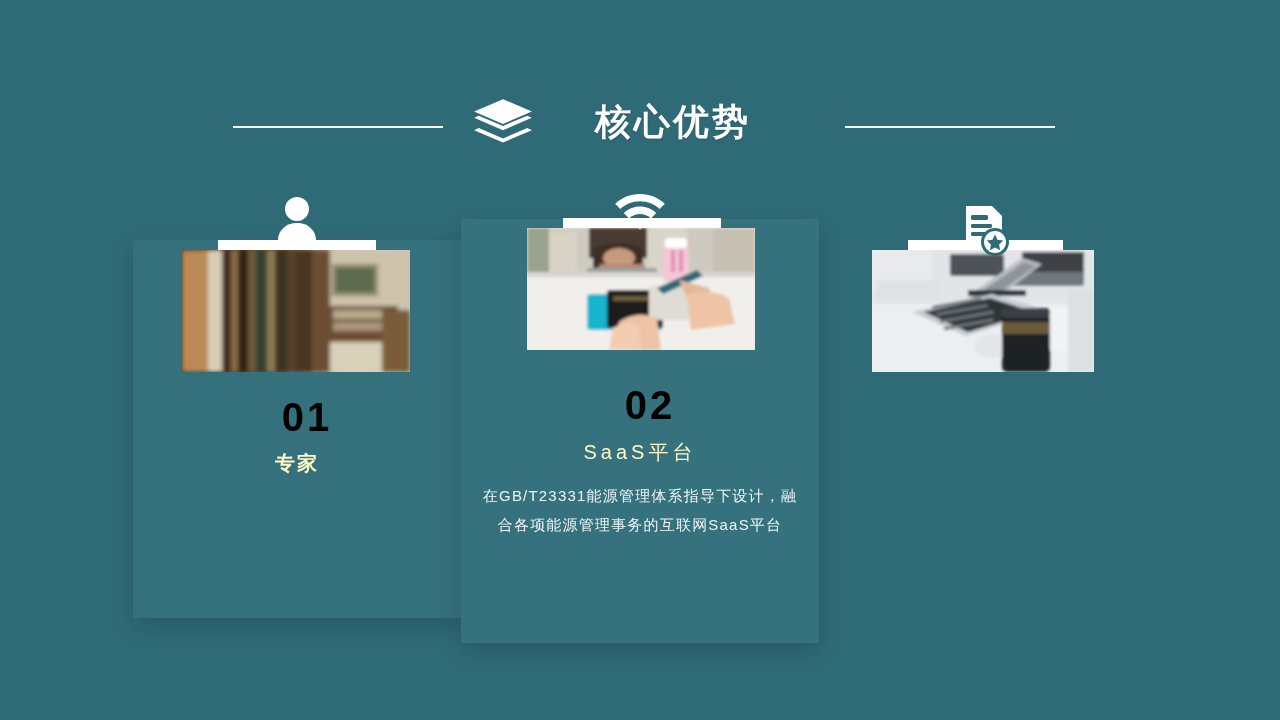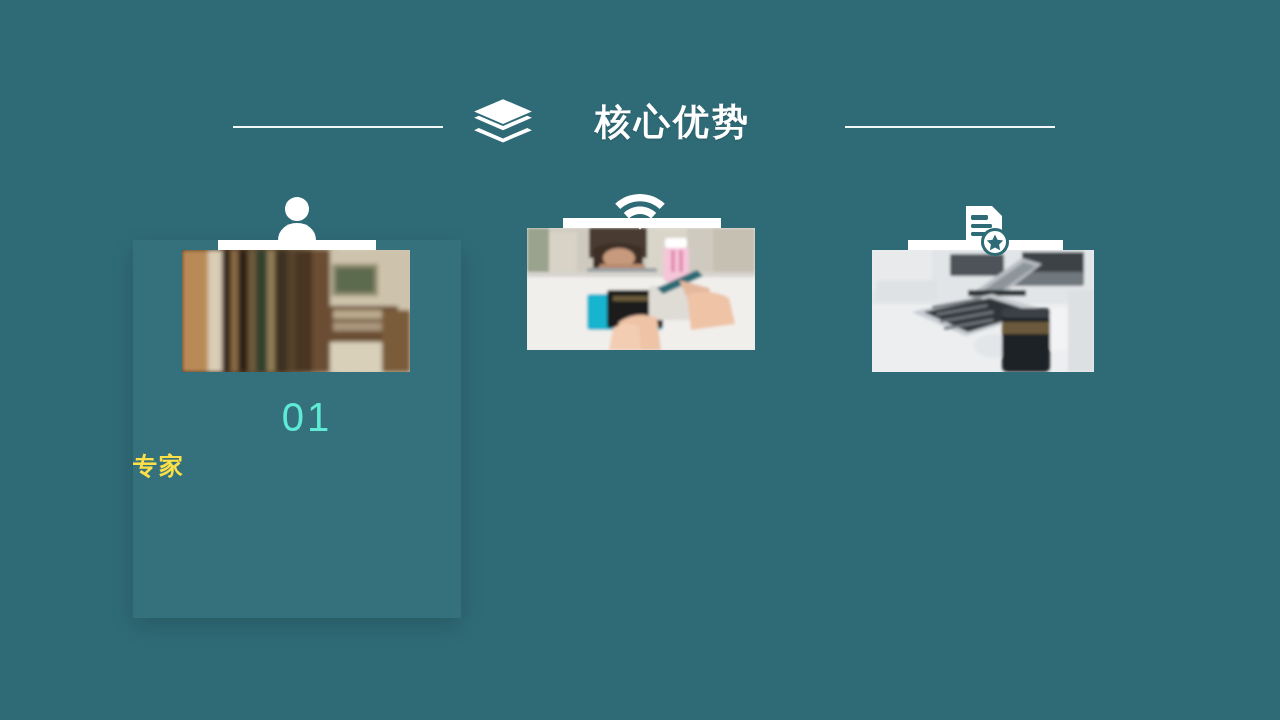--- a/index.html
+++ b/index.html
@@ -68,31 +68,31 @@
     position:absolute; overflow:hidden; background:#cfd2d4;
   }
   .photo.ph1 { left:182px; top:250px; width:228px; height:122px; }
   .photo.ph2 { left:527px; top:228px; width:228px; height:122px; }
   .photo.ph3 { left:872px; top:250px; width:222px; height:122px; }
   .photo svg { display:block; width:100%; height:100%; }
 
   
   .num {
     position:absolute; width:100%; text-align:center;
-    font-size:40px; font-weight:400; letter-spacing:3px;
-    color:#5eead4;
+    font-size:40px; font-weight:700; letter-spacing:3px;
+    color:#000000;
     padding-left:20px;
   }
   .c1 .num, .c3 .num { top:155px; }
   .c2 .num { top:164px; }
 
   .cname {
-    position:absolute; width:100%; 
-    font-size:24px; font-weight:bold; letter-spacing:2px;
-    color:#fde047;
+    position:absolute; width:100%; text-align:center;
+    font-size:20px; font-weight:bold; letter-spacing:2px;
+    color:#fef9c3;
   }
   .c1 .cname, .c3 .cname { top:210px; }
   .c2 .cname { top:220px; font-weight:normal; letter-spacing:4px; }
 
   .cdesc {
     position:absolute; left:18px; right:18px;
     text-align:center; font-size:15px; line-height:29px;
     letter-spacing:1.2px; color:#eef5f6;
   }
   .c1 .cdesc, .c3 .cdesc { top:252px; }
@@ -166,20 +166,25 @@
     </svg>
   </div>
 
   <div class="top-icon i1">
     <svg width="56" height="56" viewBox="0 0 56 56" aria-hidden="true">
       <circle cx="28" cy="17" r="12" fill="#ffffff"></circle>
       <path fill="#ffffff" d="M28 31c-11 0-19 7.5-19 17v2h38v-2c0-9.5-8-17-19-17z"></path>
     </svg>
   </div>
 
+  <div class="card c2">
+    <div class="num">02</div>
+    <div class="cname">SaaS平台</div>
+    <div class="cdesc">在GB/T23331能源管理体系指导下设计，融合各项能源管理事务的互联网SaaS平台</div>
+  </div>
 
   <div class="plate p2"></div>
 
   <div class="photo ph2">
     <svg viewBox="0 0 228 122" preserveAspectRatio="none" aria-hidden="true">
       <defs>
           <filter id="bl2">
             <feGaussianBlur stdDeviation="1.6"></feGaussianBlur>
           </filter>
         </defs>

